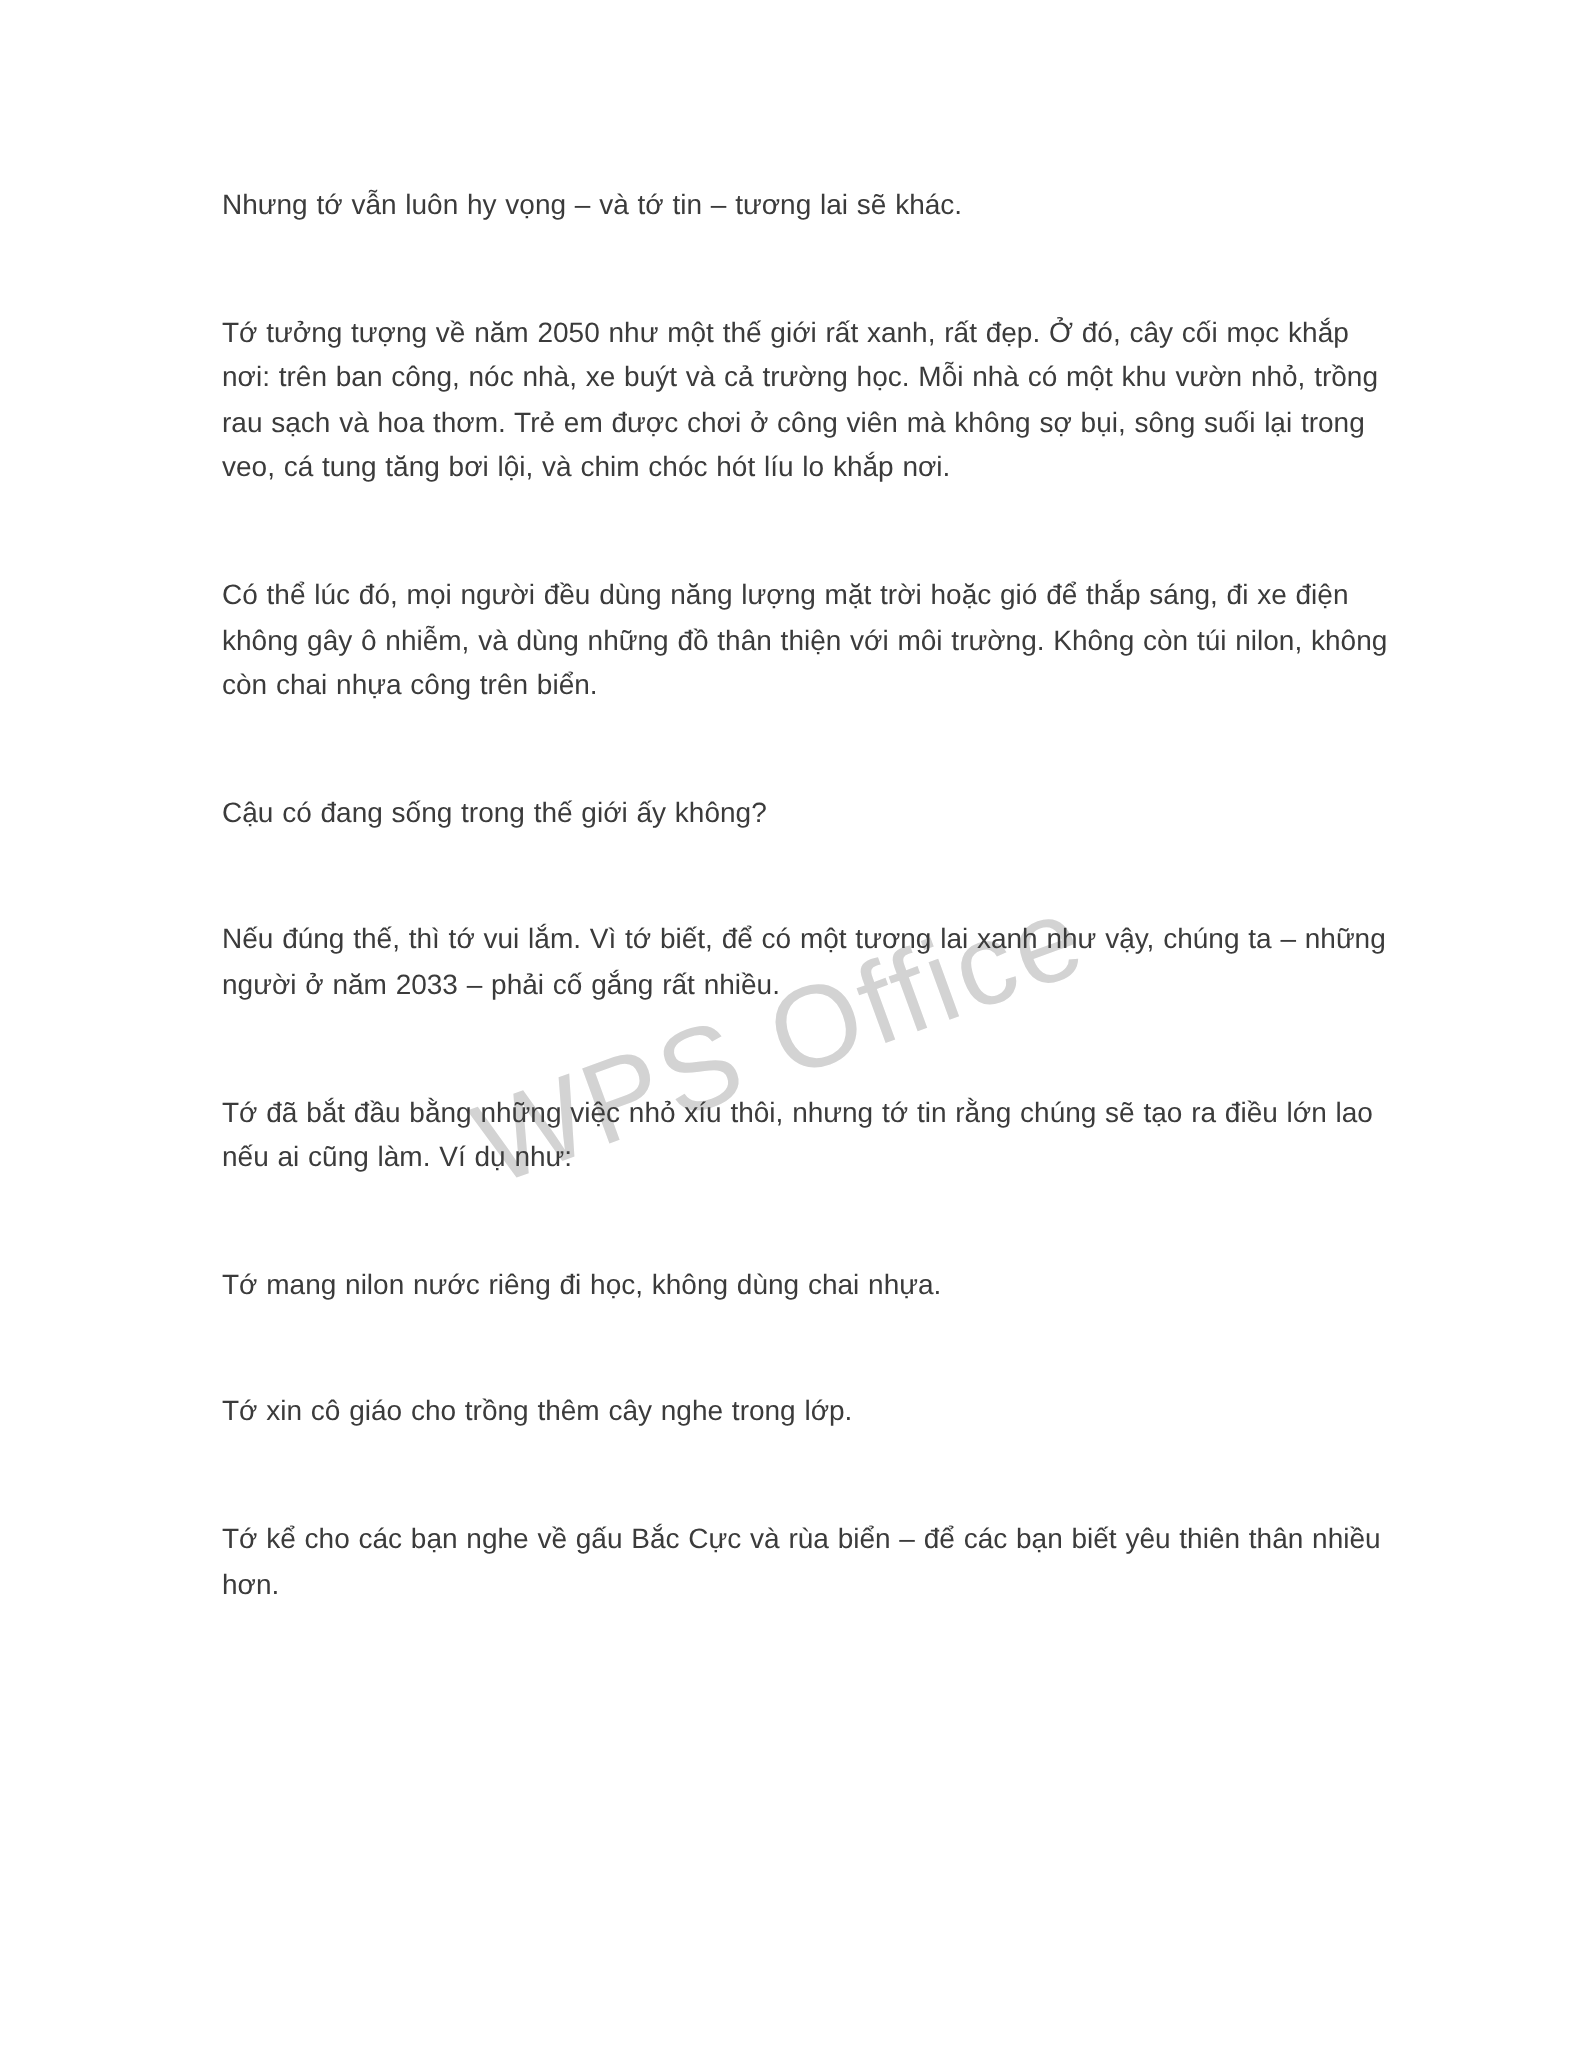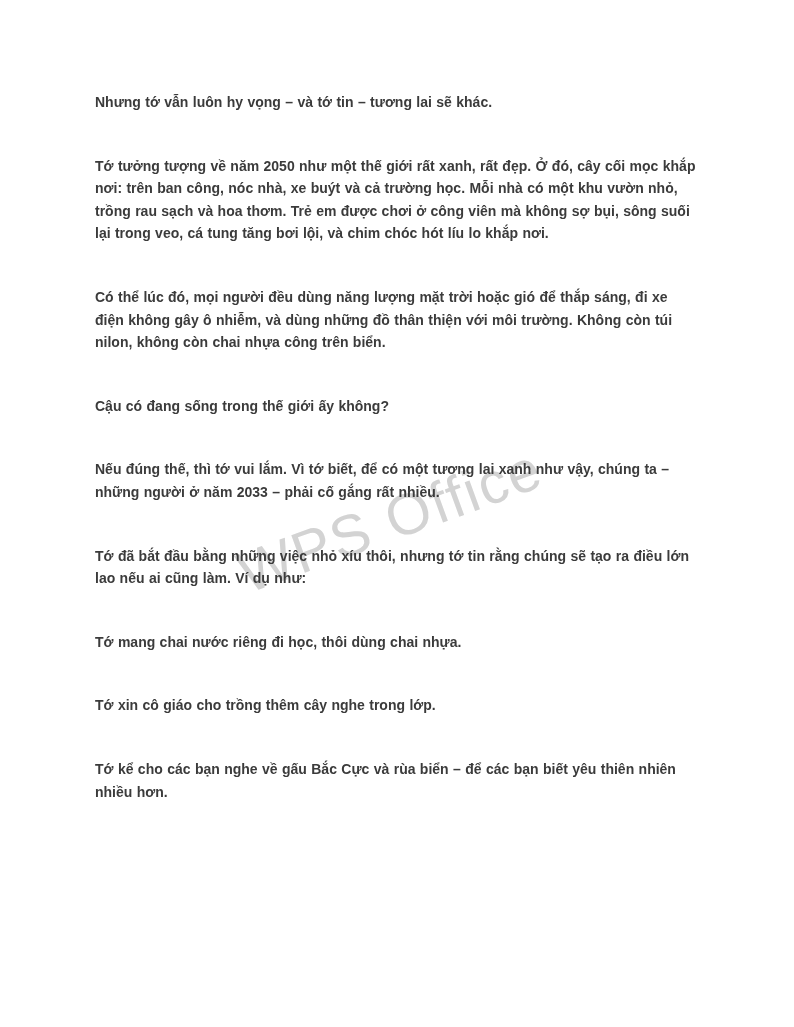--- a/index.html
+++ b/index.html
@@ -34,24 +34,24 @@
     pointer-events: none;
   }
   .text-layer {
     position: absolute;
     inset: 0;
     z-index: 2;
     box-sizing: border-box;
     padding: 91px 95px 0 95px;
   }
   .para {
-    margin: 0 0 41px 0;
+    margin: 0 0 41px 16px;
     font-size: 14px;
     line-height: 22.6px;
-    font-weight: 700;
+    font-weight: 400;
     color: #3b3b3b;
     text-align: left;
     word-spacing: 0.5px;
   }
 </style>
 </head>
 <body>
 
 <div class="document-page">
 
@@ -63,22 +63,22 @@
   <p class="para">Tớ tưởng tượng về năm 2050 như một thế giới rất xanh, rất đẹp. Ở đó, cây cối mọc khắp nơi: trên ban công, nóc nhà, xe buýt và cả trường học. Mỗi nhà có một khu vườn nhỏ, trồng rau sạch và hoa thơm. Trẻ em được chơi ở công viên mà không sợ bụi, sông suối lại trong veo, cá tung tăng bơi lội, và chim chóc hót líu lo khắp nơi.</p>
 
   <p class="para">Có thể lúc đó, mọi người đều dùng năng lượng mặt trời hoặc gió để thắp sáng, đi xe điện không gây ô nhiễm, và dùng những đồ thân thiện với môi trường. Không còn túi nilon, không còn chai nhựa công trên biển.</p>
 
   <p class="para">Cậu có đang sống trong thế giới ấy không?</p>
 
   <p class="para">Nếu đúng thế, thì tớ vui lắm. Vì tớ biết, để có một tương lai xanh như vậy, chúng ta – những người ở năm 2033 – phải cố gắng rất nhiều.</p>
 
   <p class="para">Tớ đã bắt đầu bằng những việc nhỏ xíu thôi, nhưng tớ tin rằng chúng sẽ tạo ra điều lớn lao nếu ai cũng làm. Ví dụ như:</p>
 
-  <p class="para">Tớ mang chai nước riêng đi học, thôi dùng chai nhựa.</p>
+  <p class="para">Tớ mang nilon nước riêng đi học, không dùng chai nhựa.</p>
 
 
 
   <p class="para">Tớ xin cô giáo cho trồng thêm cây nghe trong lớp.</p>
 
-  <p class="para">Tớ kể cho các bạn nghe về gấu Bắc Cực và rùa biển – để các bạn biết yêu thiên nhiên nhiều hơn.</p>
+  <p class="para">Tớ kể cho các bạn nghe về gấu Bắc Cực và rùa biển – để các bạn biết yêu thiên thân nhiều hơn.</p>
 </div>
 
 </div>
 
 </body></html>

